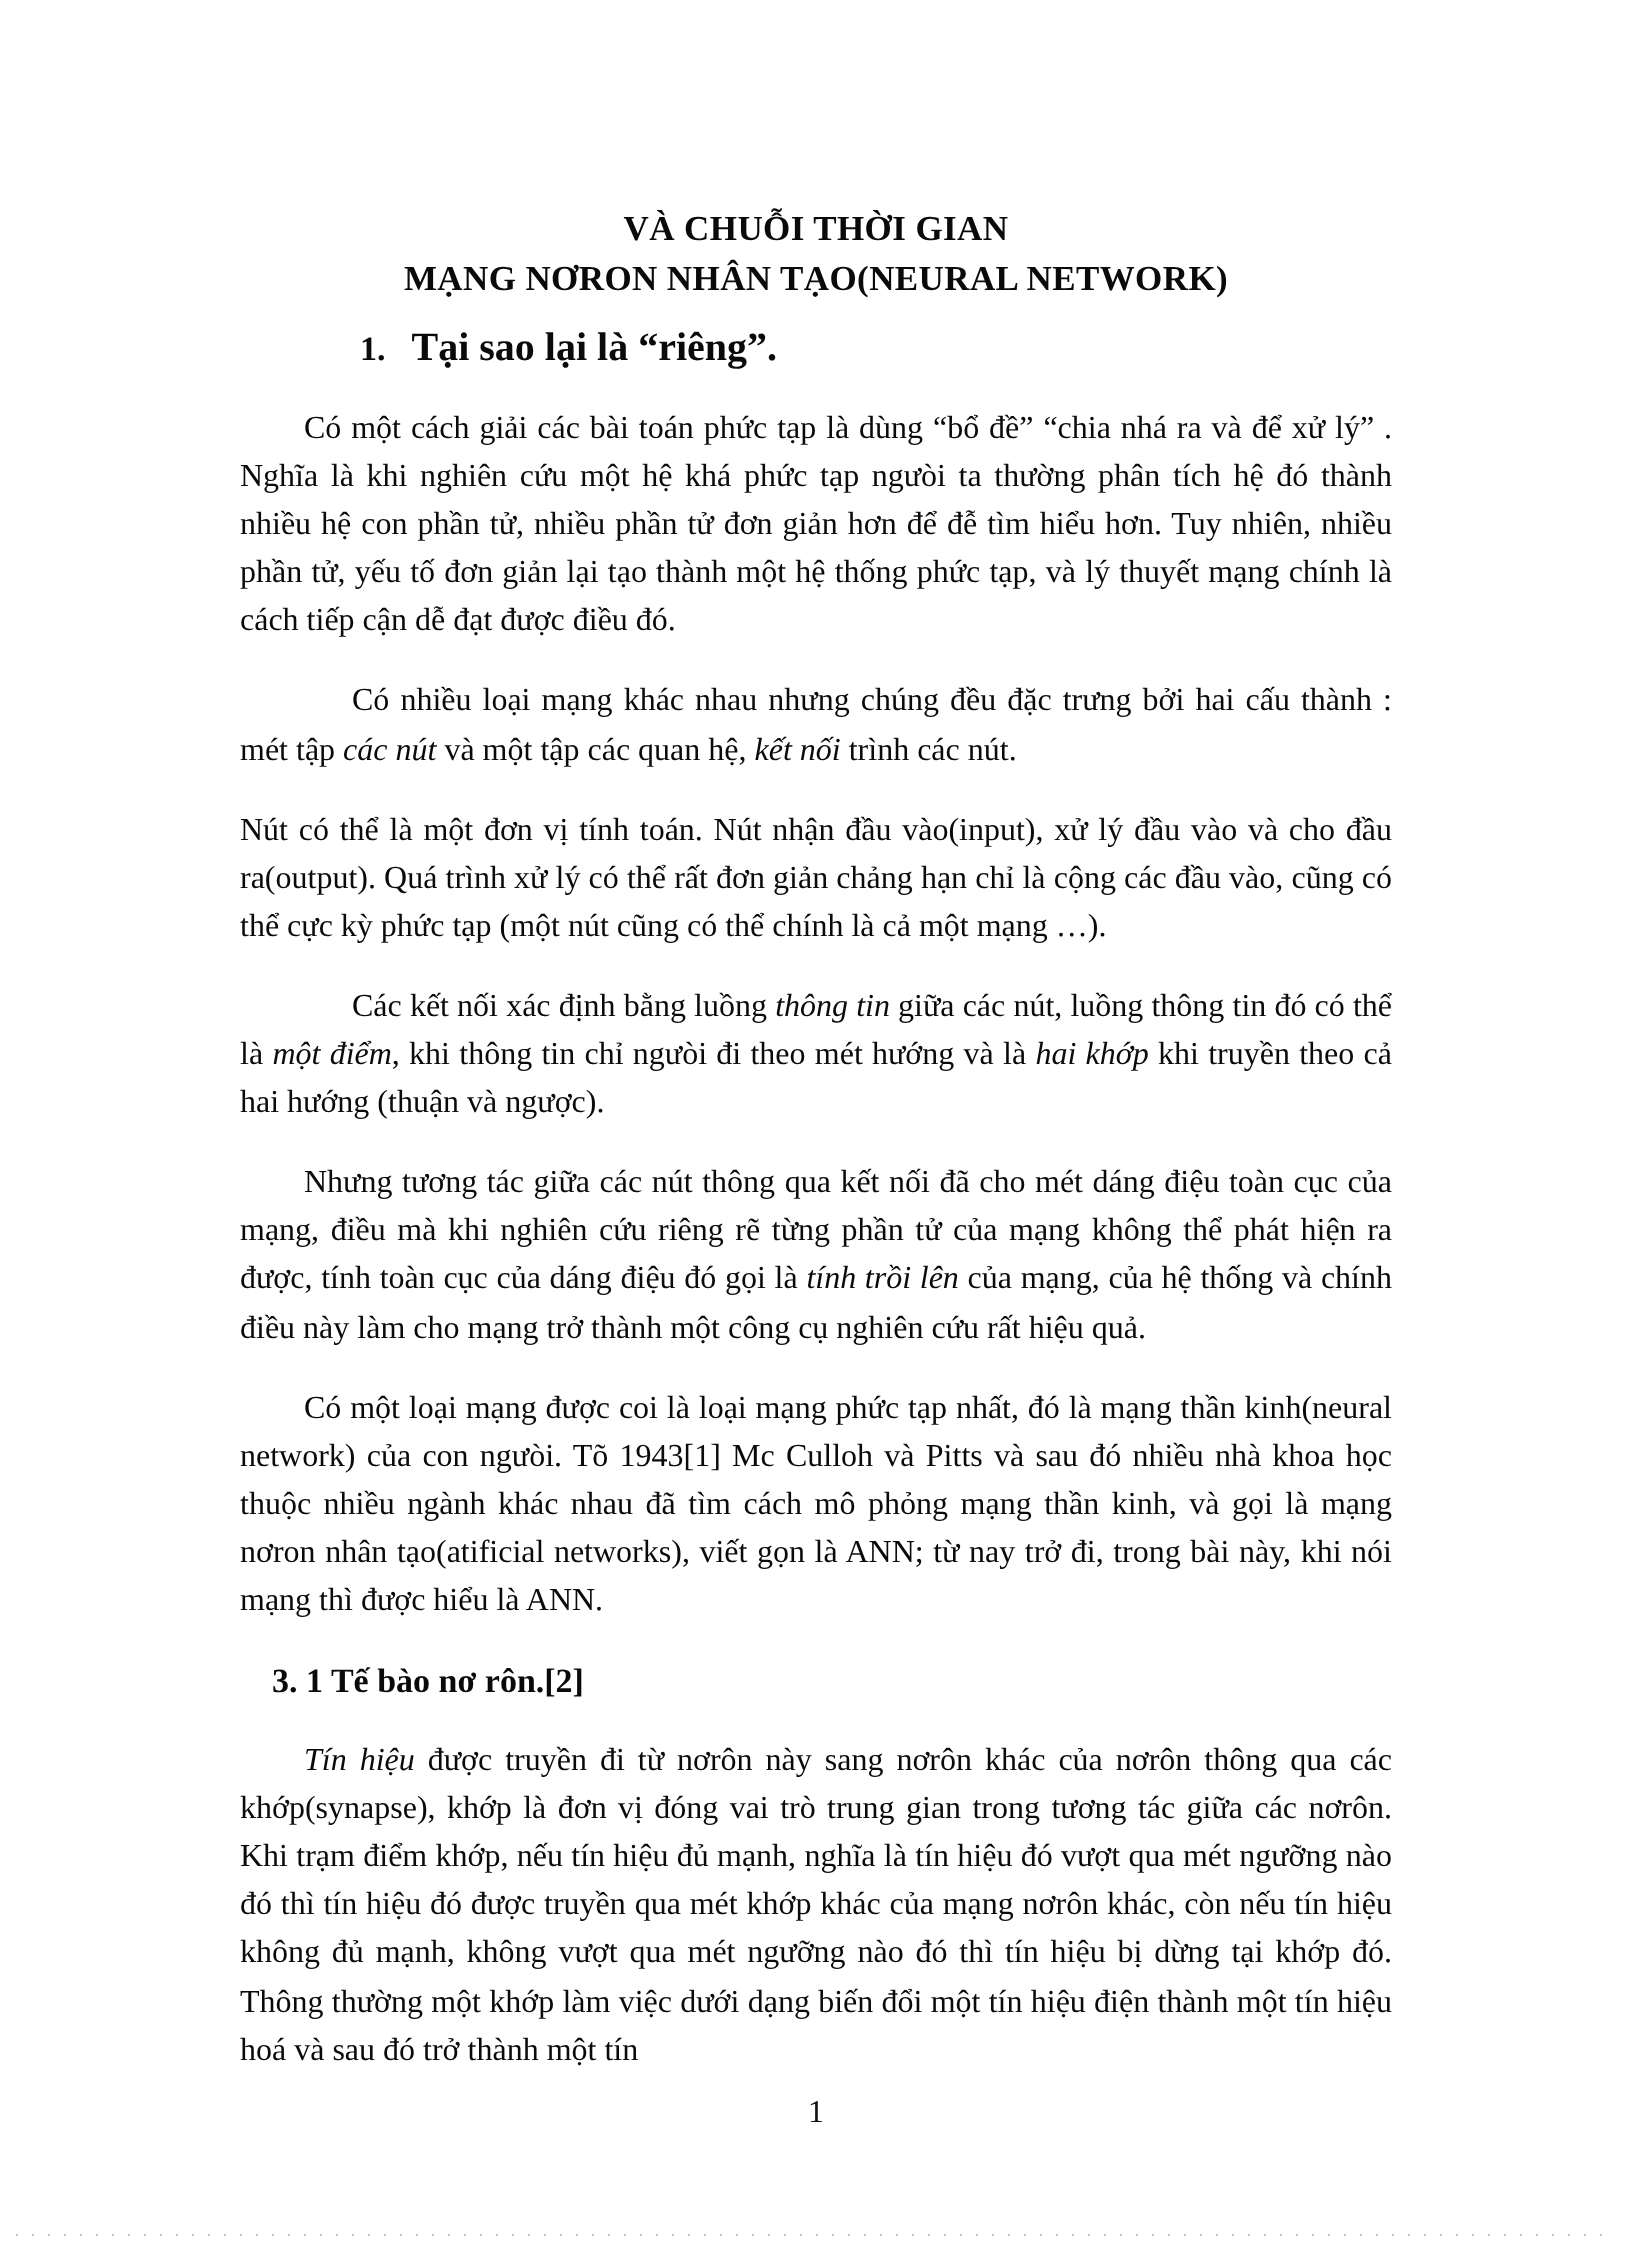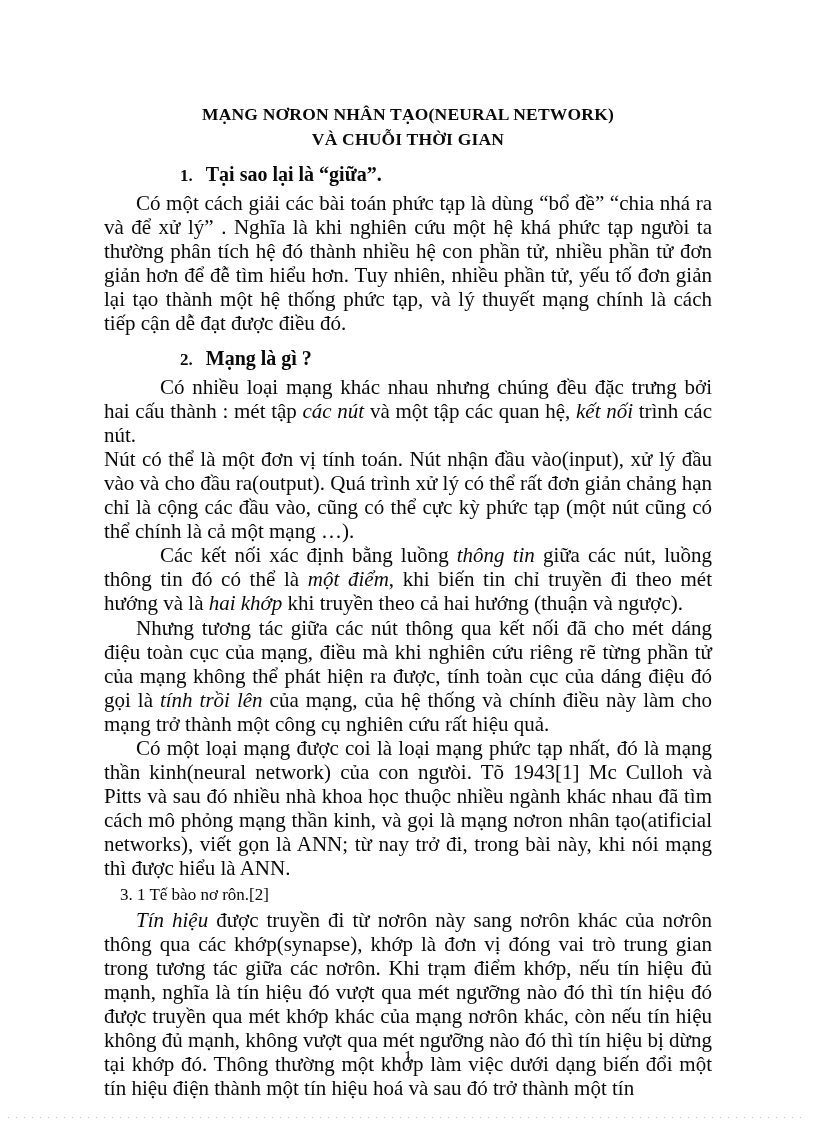--- a/index.html
+++ b/index.html
@@ -31,34 +31,34 @@
     font-weight: bold;
     font-size: 20px;
     line-height: 25px;
     margin: 10px 0 3px 76px;
   }
   .sec-num {
     font-size: 17px;
     margin-right: 13px;
   }
   p.para {
-    margin: 0;
-    font-size: 21px;
+    margin: 16px;
+    font-size: 16px;
     line-height: 24.1px;
     text-align: justify;
   }
   .indent-none  { text-indent: 0; }
   .indent-small { text-indent: 32px; }
   .indent-large { text-indent: 56px; }
   p.para em { font-style: italic; }
   .sub-heading {
-    font-weight: normal;
+    font-weight: bold;
     font-size: 17px;
     line-height: 24px;
-    margin: 2px 0 1px 16px;
+    margin: 2px 0 1px 32px;
   }
   .footer-page-number {
     position: absolute;
     left: 0;
     right: 0;
     top: 1048px;
     text-align: center;
     font-size: 16px;
     color: #111;
   }
@@ -70,30 +70,29 @@
     height: 1px;
     background-image: repeating-linear-gradient(to right, #c2c2c2 0 1px, transparent 1px 8px);
   }
 </style>
 </head>
 <body>
 
 <div class="page">
   <div class="content">
     <div class="doc-title">
+      <div>VÀ CHUỖI THỜI GIAN</div>
       <div>MẠNG NƠRON NHÂN TẠO(NEURAL NETWORK)</div>
-      <div>VÀ CHUỖI THỜI GIAN</div>
     </div>
     <div class="blocks">
-        <div class="sec-heading"><span class="sec-num">1.</span><span>Tại sao lại là “giữa”.</span></div>
+        <div class="sec-heading"><span class="sec-num">1.</span><span>Tại sao lại là “riêng”.</span></div>
         <p class="para indent-small"><span>Có một cách giải  các bài toán phức tạp là dùng “bổ đề” “chia nhá ra và để xử lý” . Nghĩa là khi nghiên  cứu một hệ khá phức tạp ngưòi ta thường phân tích hệ đó thành nhiều  hệ con phần tử, nhiều  phần tử đơn giản  hơn để đễ tìm hiểu hơn. Tuy  nhiên,  nhiều  phần  tử,  yếu  tố đơn giản  lại  tạo  thành  một  hệ thống  phức tạp, và lý thuyết  mạng  chính là cách tiếp  cận dễ đạt được điều đó.</span></p>
-        <div class="sec-heading"><span class="sec-num">2.</span><span>Mạng là gì ?</span></div>
         <p class="para indent-large"><span>Có nhiều  loại mạng  khác nhau  nhưng  chúng  đều  đặc trưng  bởi hai  cấu thành : mét tập </span><em>các nút</em><span> và một tập các quan hệ, </span><em>kết nối</em><span> trình  các nút.</span></p>
         <p class="para indent-none"><span>Nút có thể là một đơn vị tính toán. Nút nhận  đầu  vào(input),  xử lý  đầu vào và cho đầu ra(output). Quá trình xử lý  có thể rất đơn giản  chảng hạn chỉ là cộng các đầu vào, cũng có thể cực kỳ phức tạp (một nút cũng có thể chính là  cả một mạng …).</span></p>
-        <p class="para indent-large"><span>Các kết nối xác định bằng luồng </span><em>thông tin</em><span> giữa  các nút, luồng thông tin đó có thể là </span><em>một điểm</em><span>, khi biến tin chỉ truyền  đi theo mét hướng và là </span><em>hai khớp</em><span> khi truyền theo cả hai hướng (thuận và ngược).</span></p>
+        <p class="para indent-large"><span>Các kết nối xác định bằng luồng </span><em>thông tin</em><span> giữa  các nút, luồng thông tin đó có thể là </span><em>một điểm</em><span>, khi thông tin chỉ ngưòi  đi theo mét hướng và là </span><em>hai khớp</em><span> khi truyền theo cả hai hướng (thuận và ngược).</span></p>
         <p class="para indent-small"><span>Nhưng  tương tác giữa  các nút thông  qua  kết  nối  đã cho  mét  dáng  điệu toàn cục của mạng, điều  mà khi  nghiên  cứu riêng  rẽ từng phần  tử của mạng không thể phát  hiện  ra được, tính toàn cục của dáng  điệu  đó gọi  là </span><em>tính trồi lên</em><span>  của mạng, của hệ thống  và  chính  điều  này  làm  cho mạng  trở  thành  một  công  cụ nghiên  cứu rất hiệu  quả.</span></p>
         <p class="para indent-small"><span>Có  một  loại  mạng  được  coi  là  loại  mạng  phức  tạp  nhất,  đó  là  mạng  thần kinh(neural  network)  của con ngưòi.  Tõ 1943[1]  Mc  Culloh  và Pitts  và sau đó nhiều  nhà  khoa  học thuộc  nhiều  ngành  khác  nhau  đã tìm  cách  mô phỏng  mạng thần  kinh,  và  gọi  là  mạng  nơron  nhân  tạo(atificial  networks),  viết  gọn  là  ANN; từ nay trở  đi, trong bài  này, khi  nói  mạng  thì  được hiểu  là  ANN.</span></p>
         <div class="sub-heading">3. 1 Tế bào nơ rôn.[2]</div>
         <p class="para indent-small"><em>Tín hiệu</em><span> được truyền  đi  từ nơrôn  này  sang  nơrôn  khác  của nơrôn  thông  qua các khớp(synapse),  khớp  là  đơn vị  đóng vai  trò  trung  gian  trong  tương  tác  giữa các nơrôn.  Khi  trạm  điểm  khớp,  nếu  tín  hiệu  đủ mạnh,  nghĩa  là  tín  hiệu  đó vượt qua mét ngưỡng  nào đó thì tín hiệu  đó được truyền  qua mét khớp  khác  của mạng nơrôn  khác,  còn  nếu  tín  hiệu  không  đủ mạnh,  không  vượt  qua  mét  ngưỡng  nào đó thì  tín  hiệu  bị  dừng  tại  khớp  đó. Thông  thường  một  khớp  làm  việc  dưới  dạng biến  đổi một tín hiệu  điện  thành  một tín hiệu  hoá và sau đó trở thành  một tín</span></p>
       </div>
   </div>
 
   <div class="footer-page-number">1</div>
   <div class="bottom-dotted-line"></div>
 </div>

